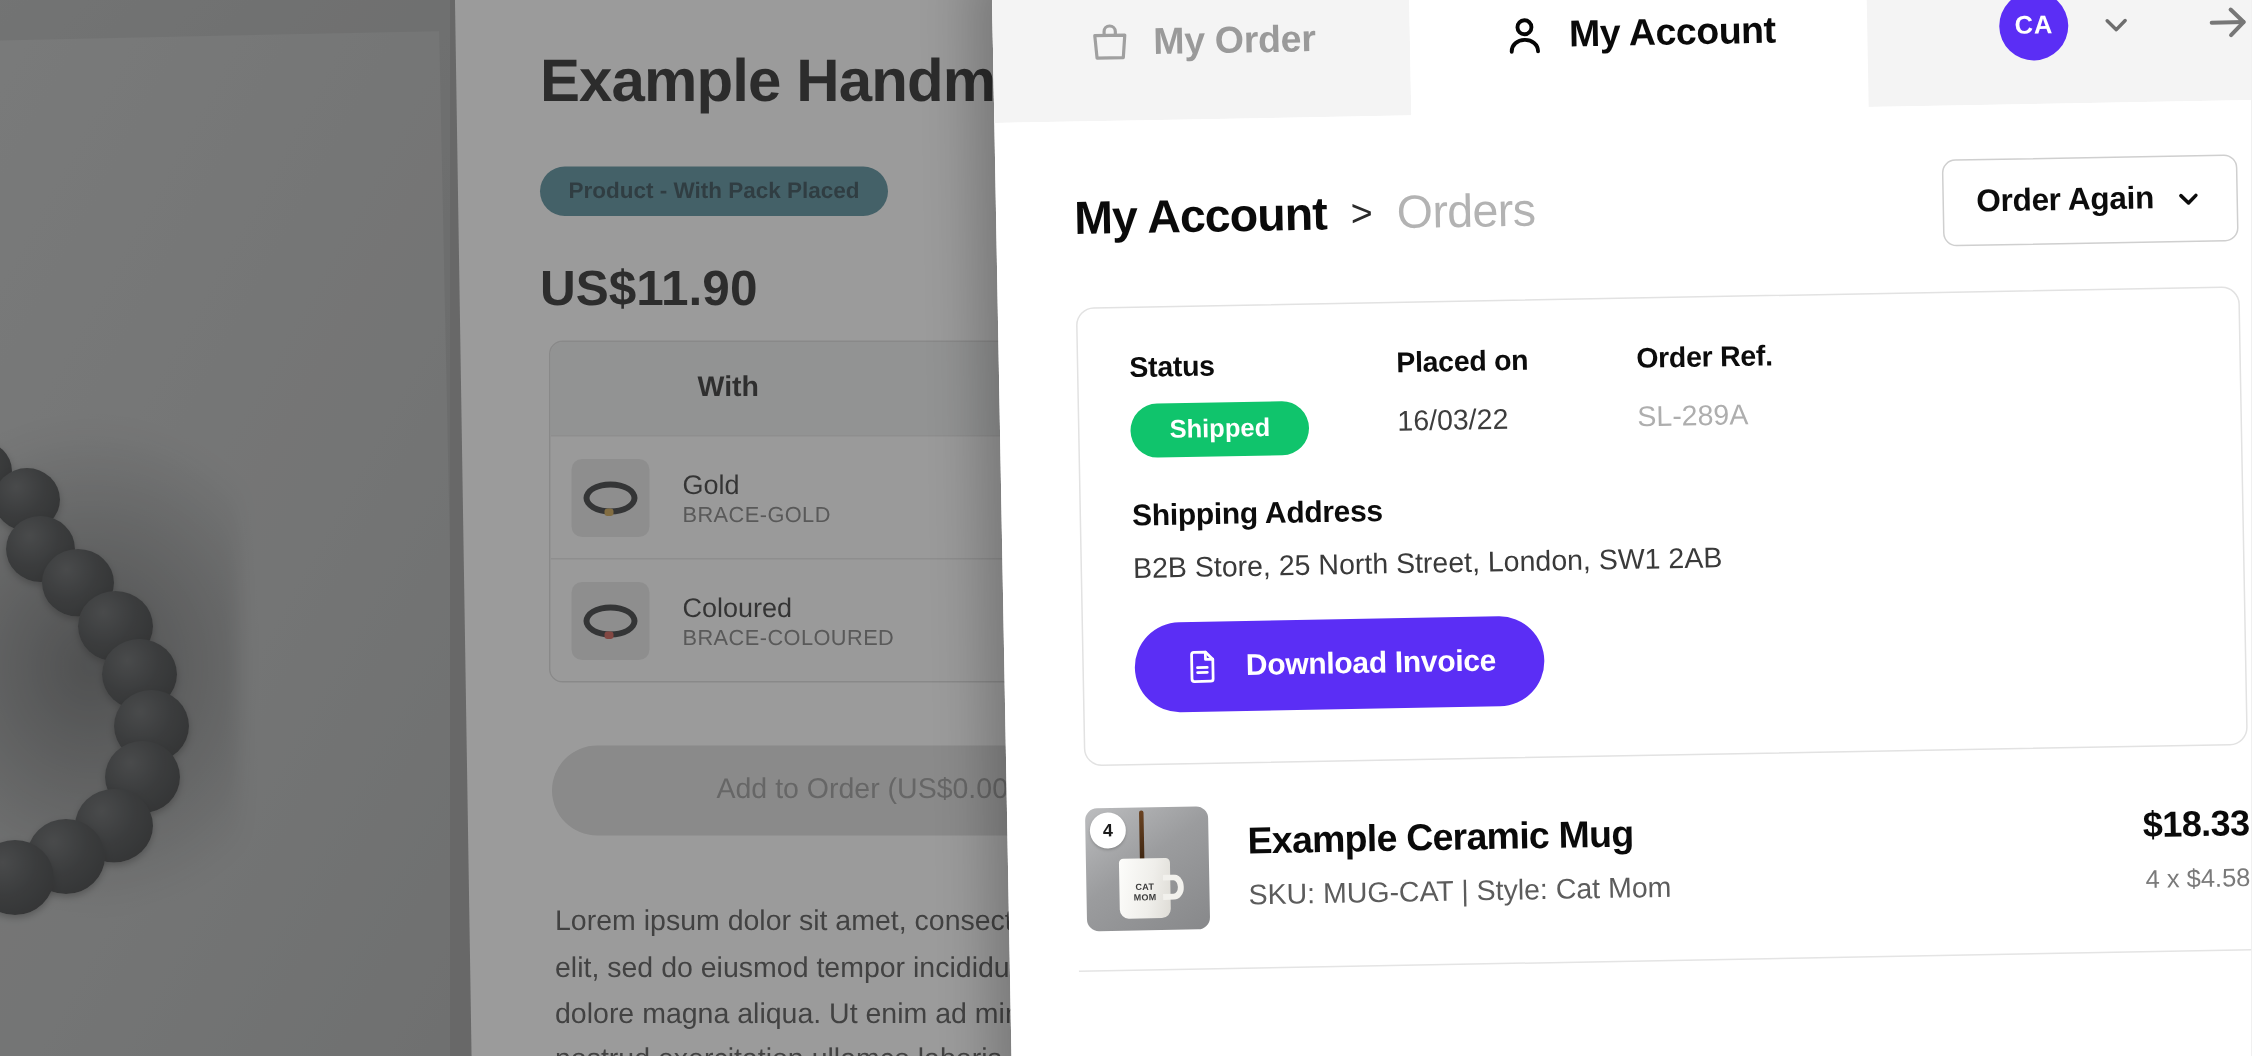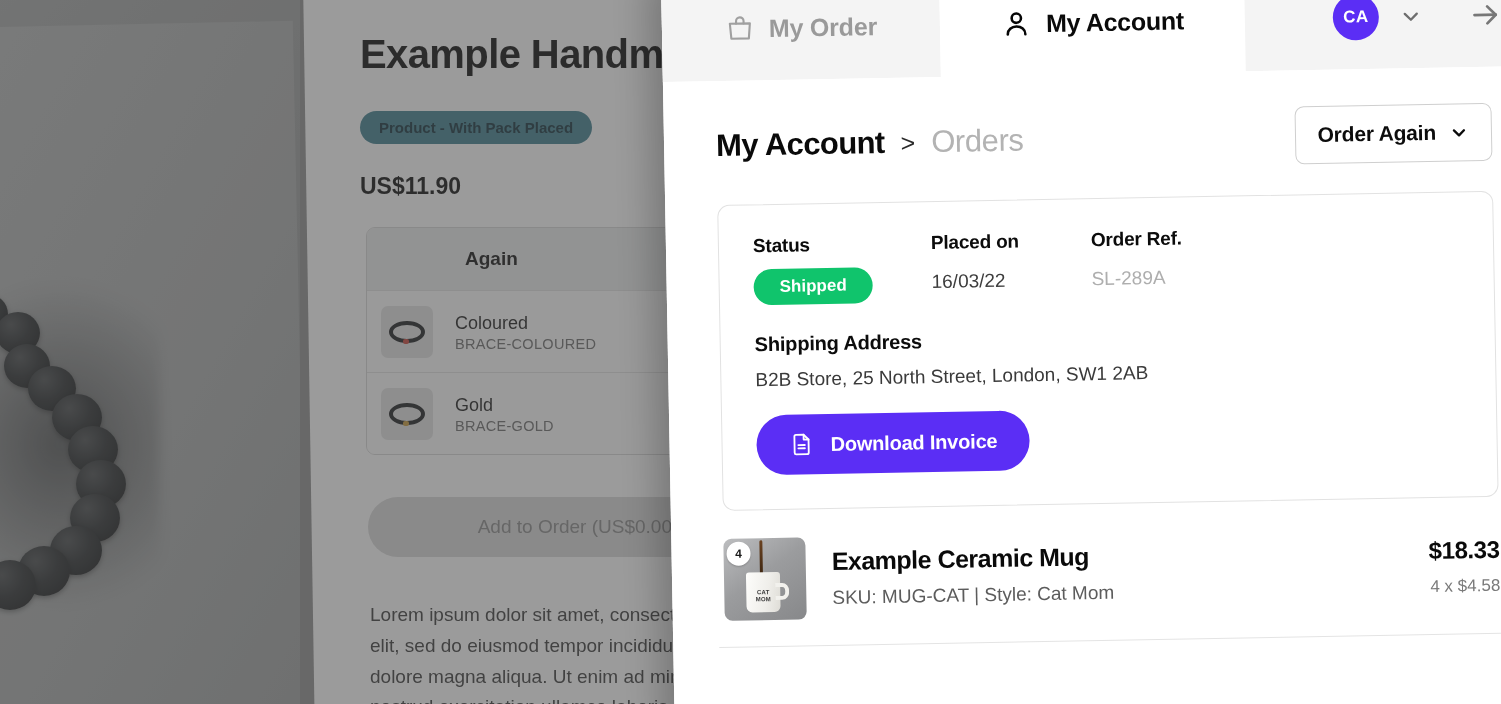--- a/index.html
+++ b/index.html
@@ -58,21 +58,21 @@
     white-space: nowrap; color: #0a0a0a;
   }
   .bg-badge {
     position: absolute; left: 0; top: 111px;
     background: #3f7e8e; color: #12303a;
     font-size: 15px; font-weight: 600;
     padding: 8px 19px; border-radius: 999px; white-space: nowrap;
   }
   .bg-price {
     position: absolute; left: 0; top: 173px;
-    font-size: 23px; font-weight: 700; color: #0d0d0d;
+    font-size: 33px; font-weight: 700; color: #0d0d0d;
   }
   .bg-table {
     position: absolute; left: 6px; top: 227px; width: 430px;
     border: 1px solid #d7d7d7; border-radius: 9px; overflow: hidden;
     background: #fbfbfb;
   }
   .bg-th {
     height: 62px; background: #eceded;
     display: flex; align-items: center; padding-left: 98px;
     font-size: 19px; font-weight: 700; color: #101010;
@@ -267,39 +267,39 @@
     </div>
 
     <div class="bg-card"></div>
 
     <div class="bg-content">
       <div class="bg-title">Example Handmade Bracelet</div>
       <div class="bg-badge">Product - With Pack Placed</div>
       <div class="bg-price">US$11.90</div>
 
       <div class="bg-table">
-        <div class="bg-th">Again</div>
+        <div class="bg-th">With</div>
+        <div class="bg-tr">
+          <div class="bg-thumb">
+            <div class="ring"></div>
+              <div class="dot-g"></div>
+          </div>
+          <div>
+            <div class="bg-name">Gold</div>
+            <div class="bg-sku">BRACE-GOLD</div>
+          </div>
+        </div>
         <div class="bg-tr">
           <div class="bg-thumb">
             <div class="ring"></div>
               <div class="dot-r"></div>
           </div>
           <div>
             <div class="bg-name">Coloured</div>
             <div class="bg-sku">BRACE-COLOURED</div>
-          </div>
-        </div>
-        <div class="bg-tr">
-          <div class="bg-thumb">
-            <div class="ring"></div>
-              <div class="dot-g"></div>
-          </div>
-          <div>
-            <div class="bg-name">Gold</div>
-            <div class="bg-sku">BRACE-GOLD</div>
           </div>
         </div>
       </div>
 
       <div class="bg-addbtn">Add to Order (US$0.00)</div>
       <div class="bg-desc">Lorem ipsum dolor sit amet, consectetur adipiscing elit, sed do eiusmod tempor incididunt ut labore et dolore magna aliqua. Ut enim ad minim veniam, quis nostrud exercitation ullamco laboris.</div>
     </div>
 
     <div class="dimmer"></div>
   </div>

